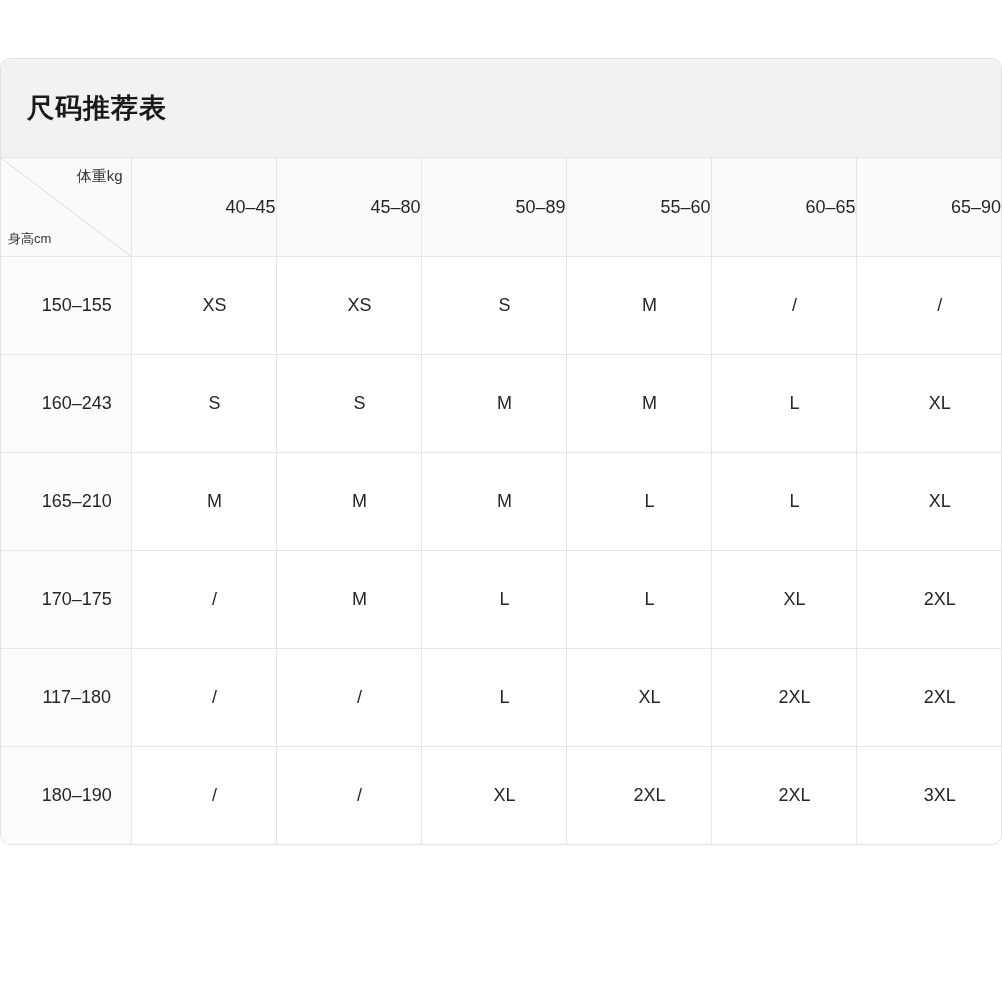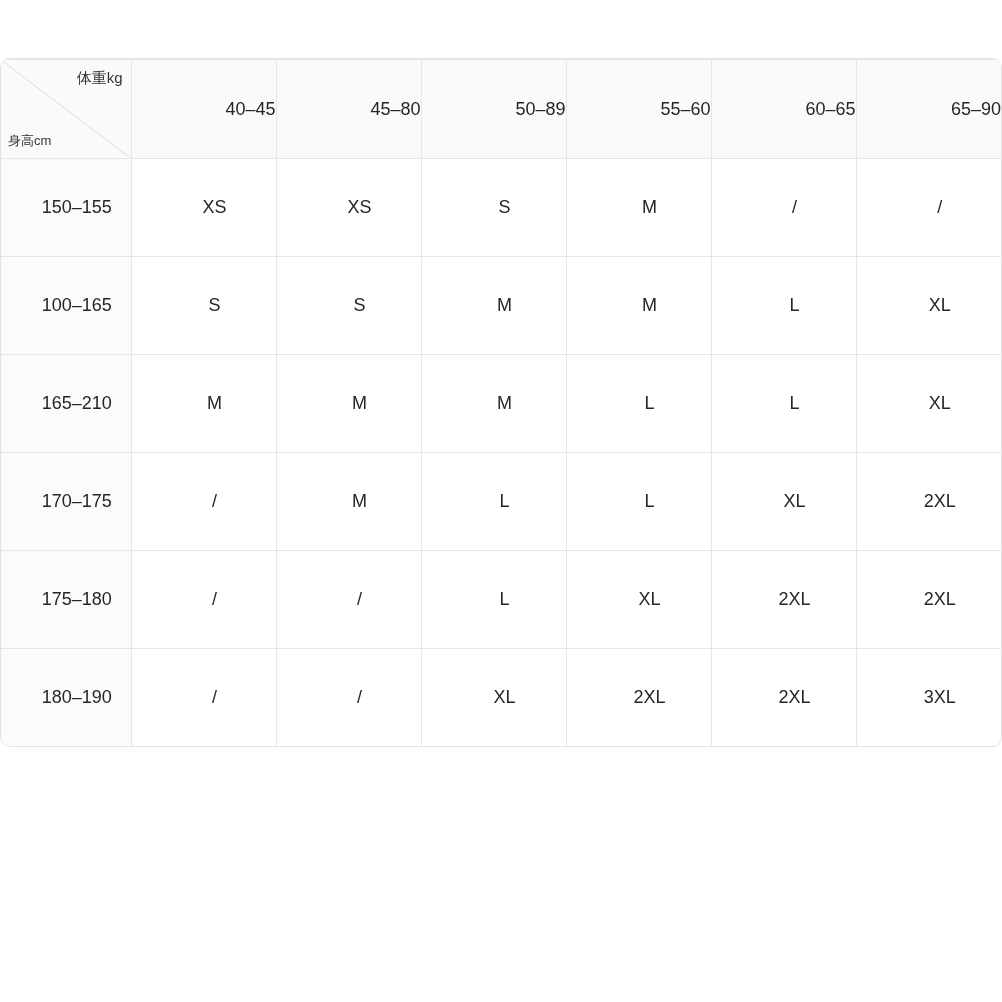--- a/index.html
+++ b/index.html
@@ -115,20 +115,23 @@
     line-height: 1.1;
     white-space: nowrap;
   }
 </style>
 </head>
 <body>
 
 <div class="page">
   <div class="card">
 
+    <div class="card-header">
+      <div class="card-title">尺码推荐表</div>
+    </div>
 
     <table class="size-table">
       <colgroup>
         <col class="first">
         <col>
           <col>
           <col>
           <col>
           <col>
           <col>
@@ -154,21 +157,21 @@
         <tr>
           <td class="rowhead">150–155</td>
           <td>XS</td>
           <td>XS</td>
           <td>S</td>
           <td>M</td>
           <td>/</td>
           <td>/</td>
         </tr>
         <tr>
-          <td class="rowhead">100–165</td>
+          <td class="rowhead">160–243</td>
           <td>S</td>
           <td>S</td>
           <td>M</td>
           <td>M</td>
           <td>L</td>
           <td>XL</td>
         </tr>
         <tr>
           <td class="rowhead">165–210</td>
           <td>M</td>
@@ -181,21 +184,21 @@
         <tr>
           <td class="rowhead">170–175</td>
           <td>/</td>
           <td>M</td>
           <td>L</td>
           <td>L</td>
           <td>XL</td>
           <td>2XL</td>
         </tr>
         <tr>
-          <td class="rowhead">175–180</td>
+          <td class="rowhead">117–180</td>
           <td>/</td>
           <td>/</td>
           <td>L</td>
           <td>XL</td>
           <td>2XL</td>
           <td>2XL</td>
         </tr>
         <tr>
           <td class="rowhead">180–190</td>
           <td>/</td>

